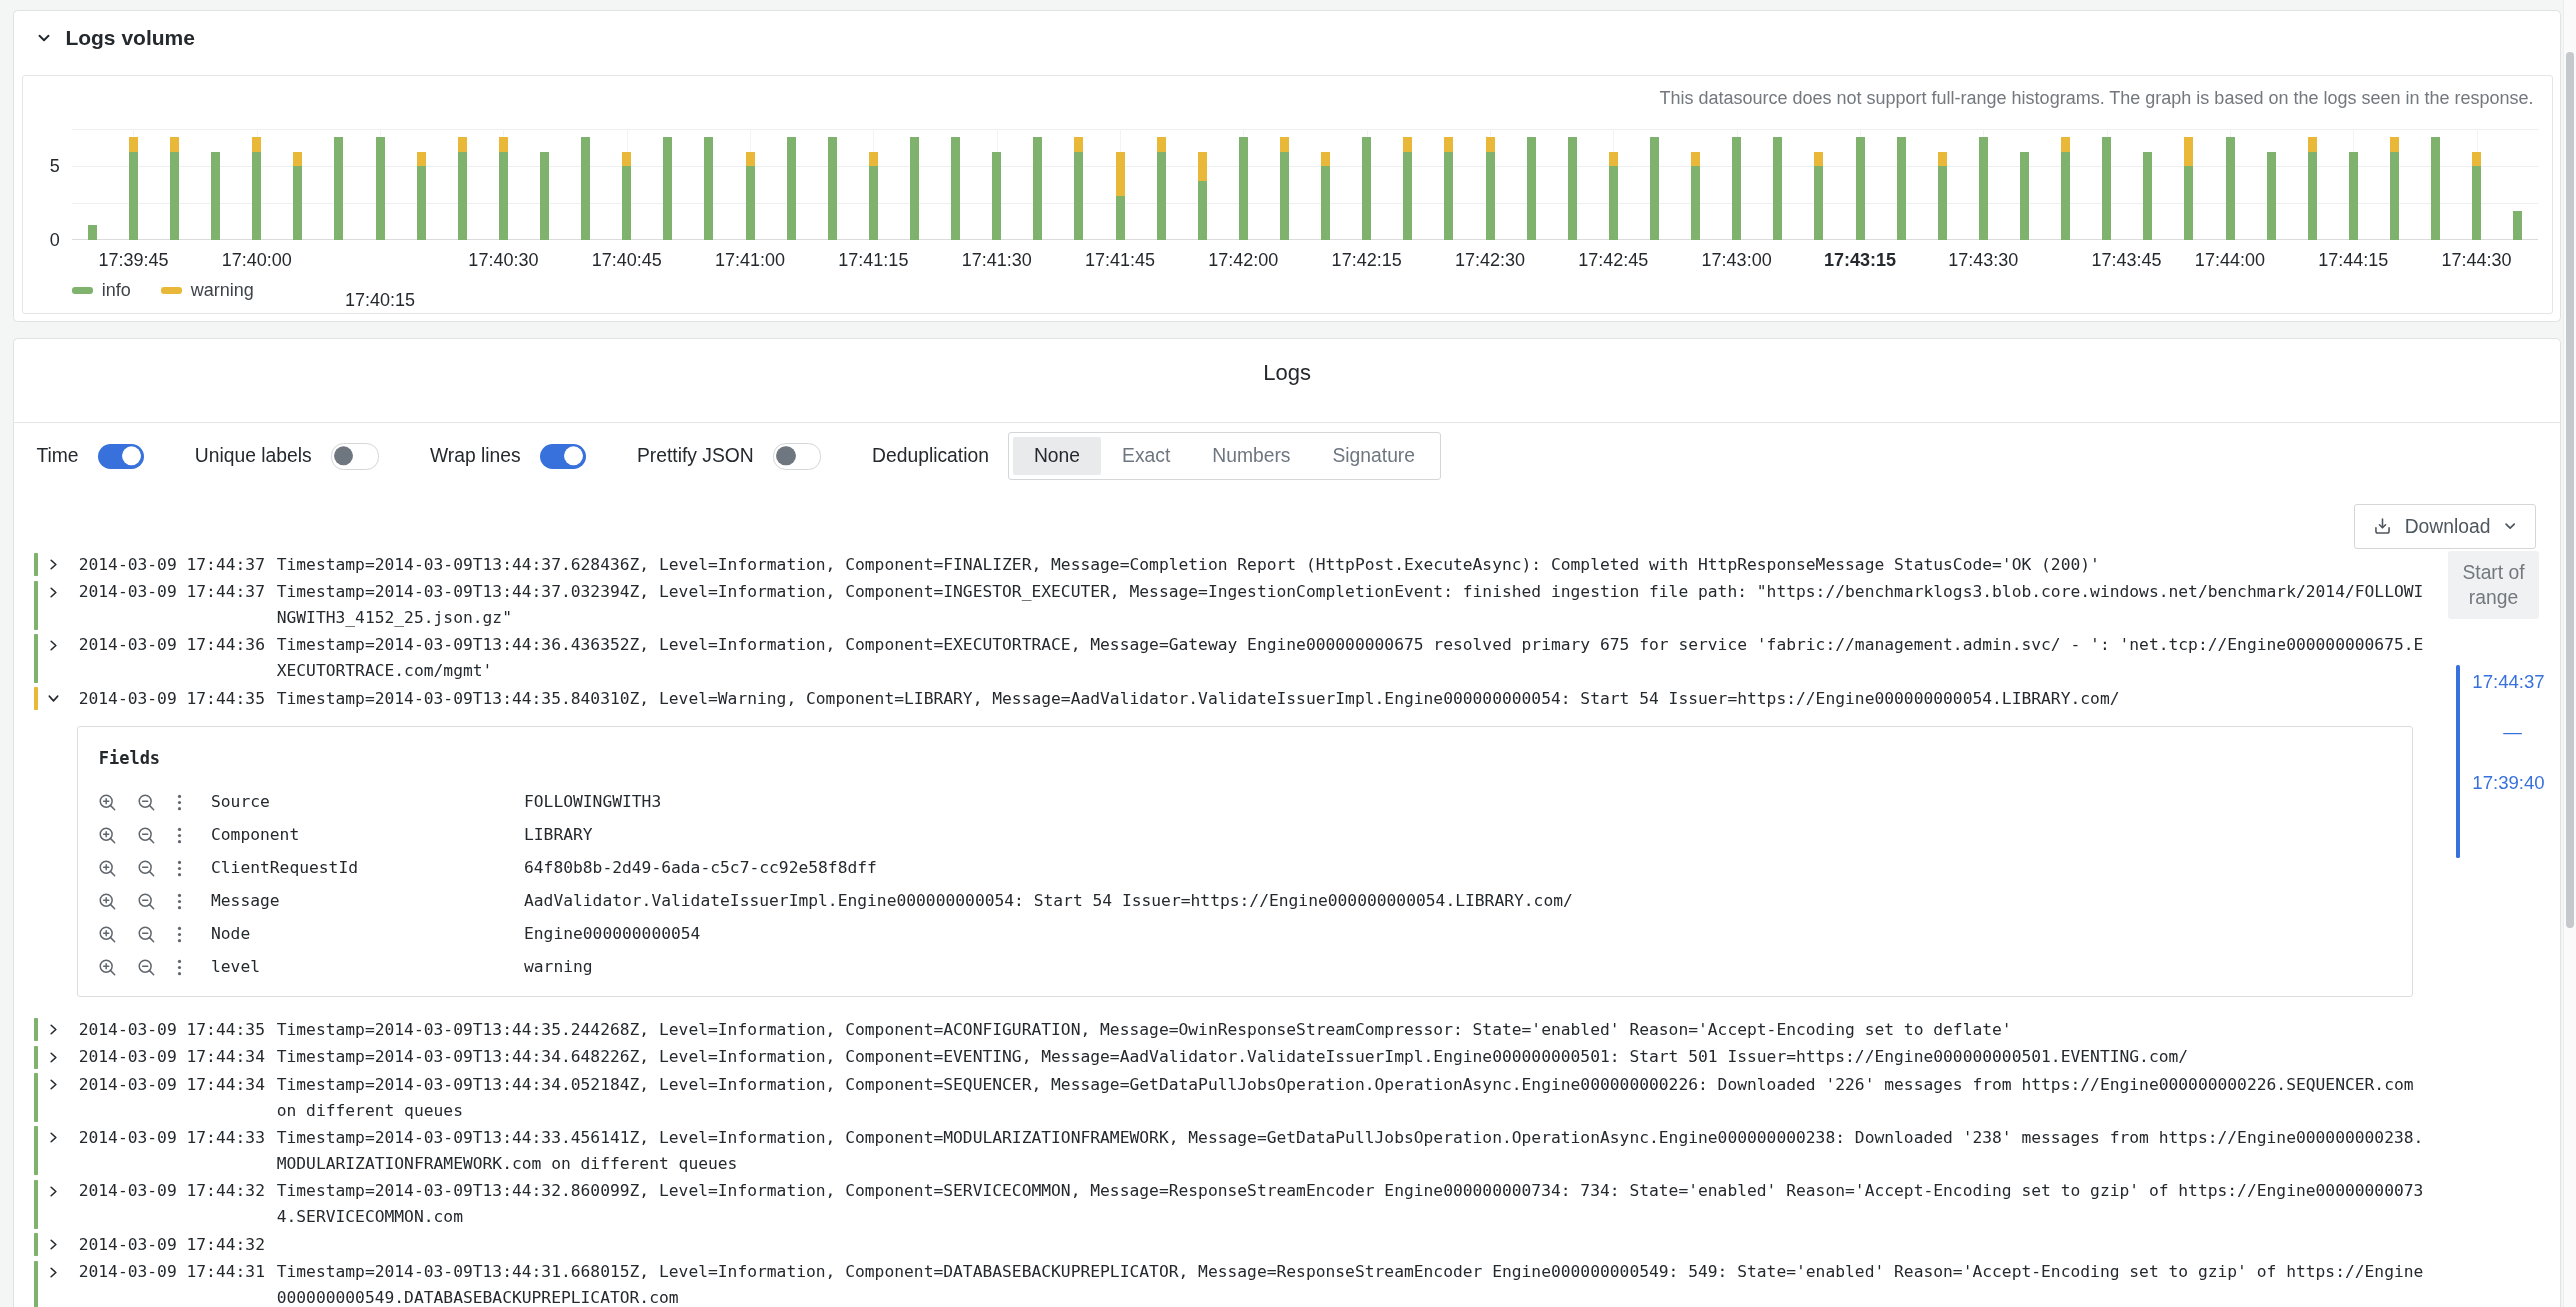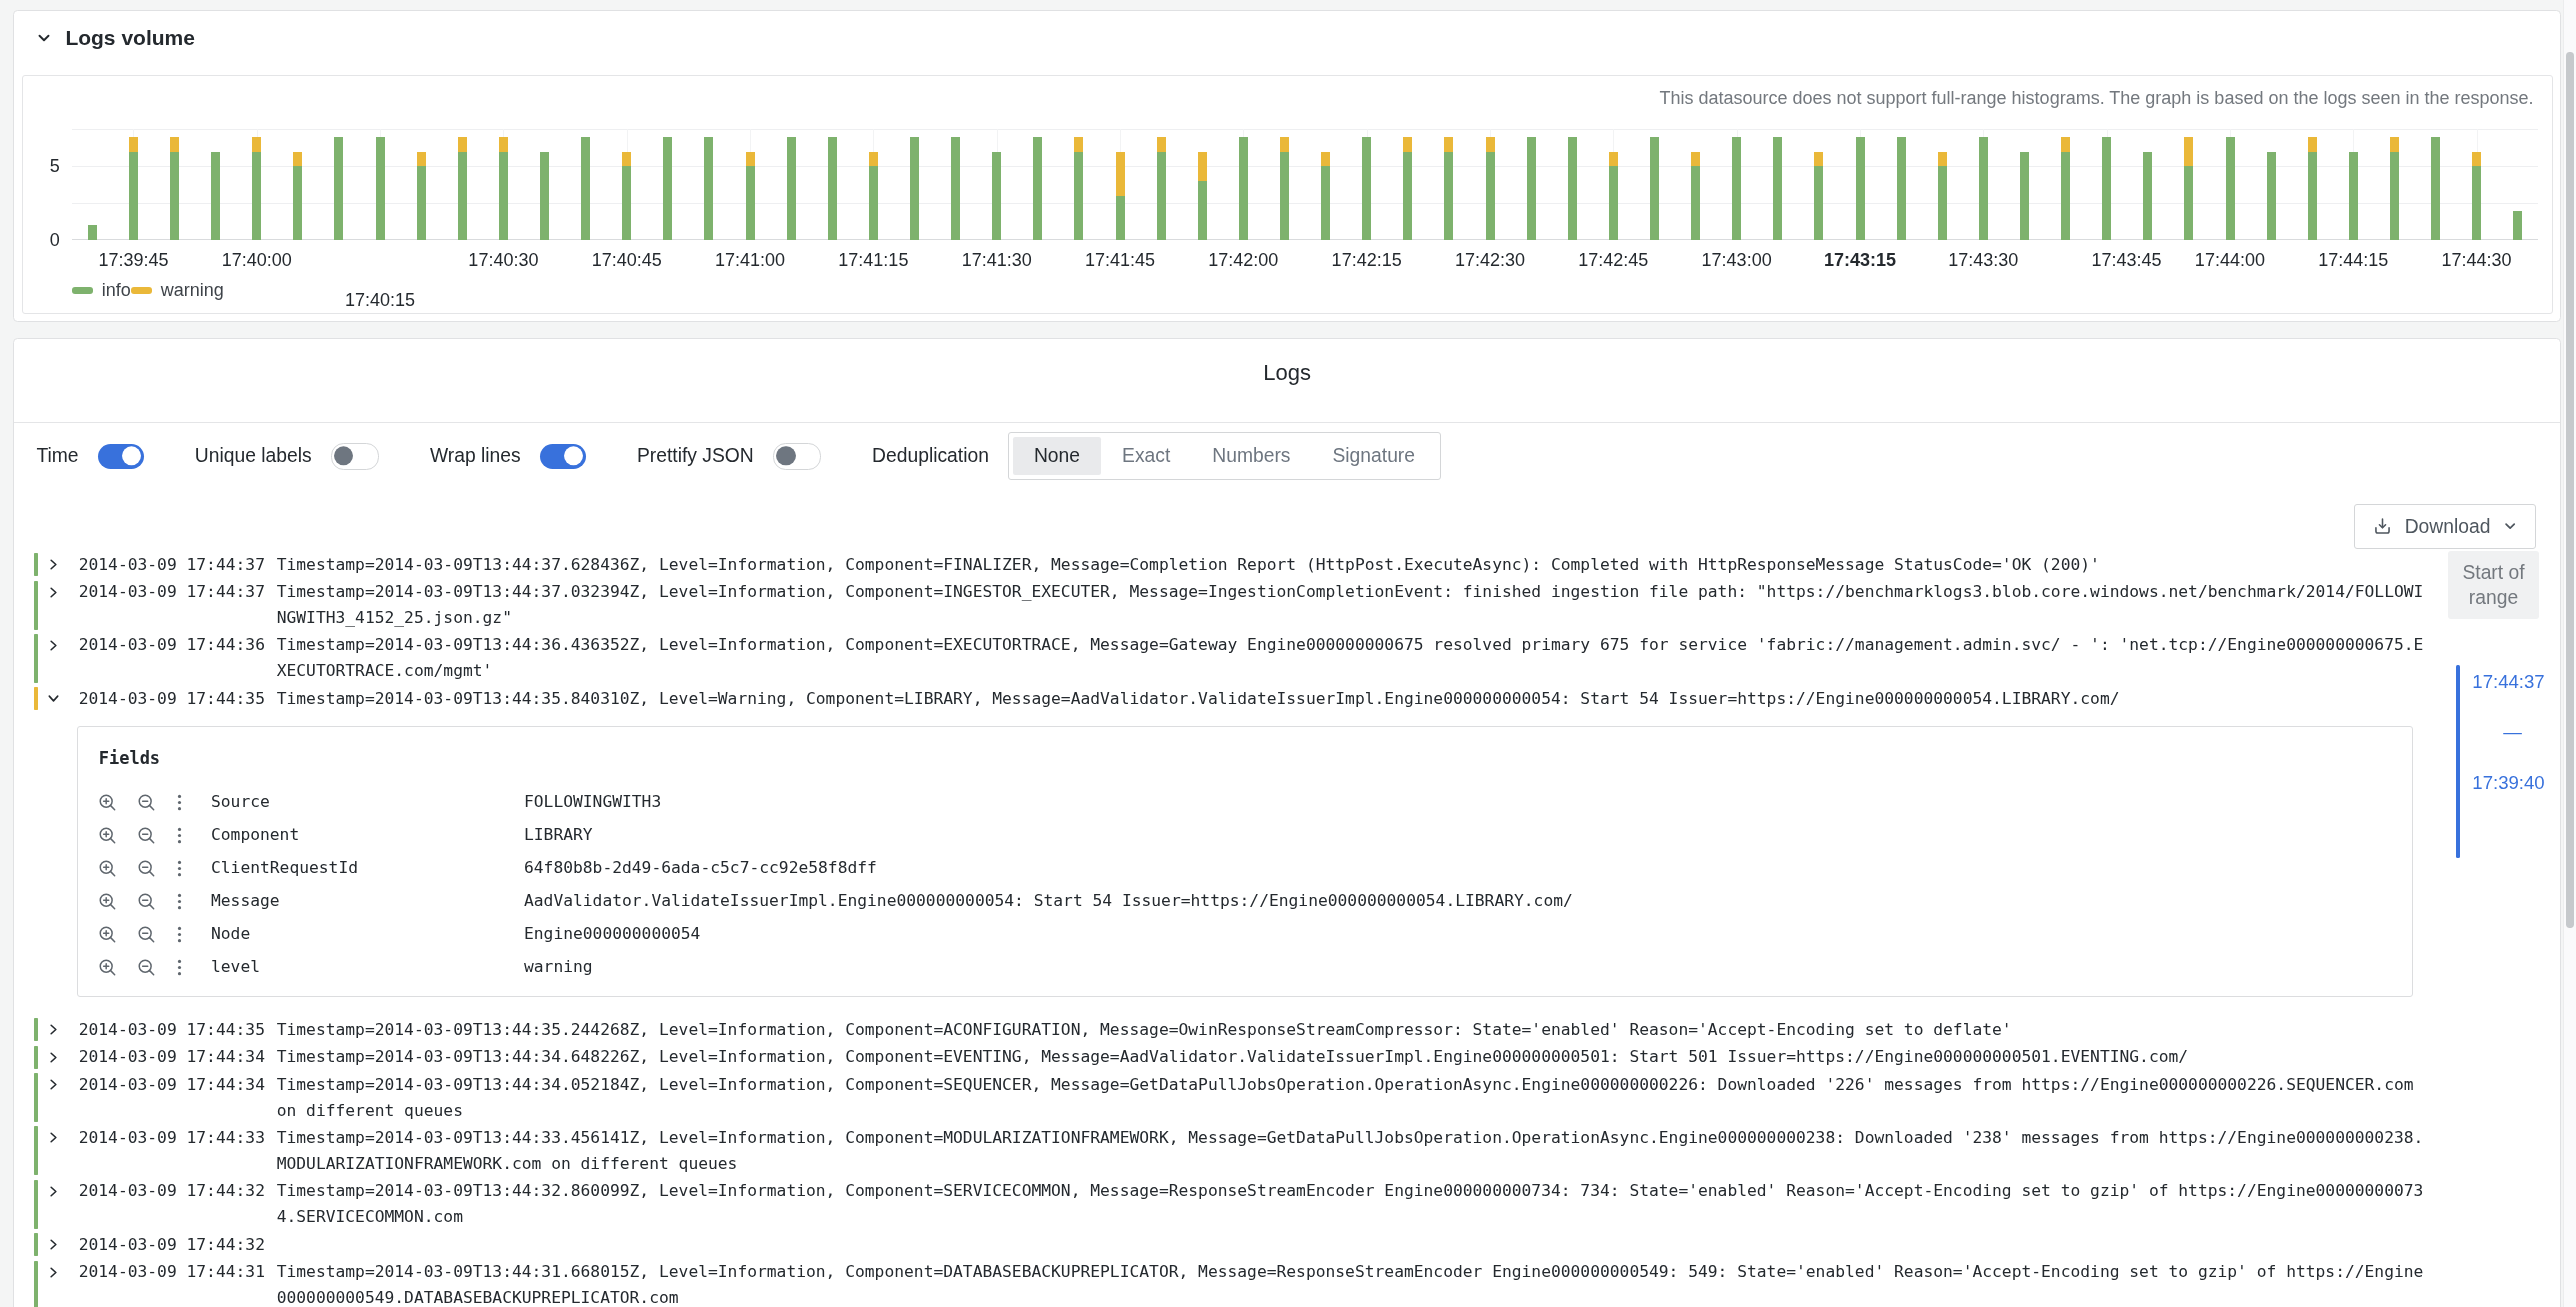--- a/index.html
+++ b/index.html
@@ -20,21 +20,21 @@
   .gridline.axis{background:#D9DBDD;}
   .vline{position:absolute;top:0;bottom:0;width:0.7px;background:#F2F3F4;}
   .bars{position:absolute;left:0;right:0;top:0;bottom:0;display:flex;align-items:flex-end;}
   .bar-slot{flex:1;height:100%;display:flex;justify-content:center;align-items:flex-end;}
   .bar{width:9px;display:flex;flex-direction:column;justify-content:flex-end;height:100%;}
   .seg{width:100%;}
   .y-label{position:absolute;right:calc(100% + 12px);font-size:18px;color:#24292E;
            transform:translateY(-50%);}
   .x-label{position:absolute;top:calc(100% + 10.4px);transform:translateX(-50%);
            font-size:18px;color:#24292E;white-space:nowrap;}
-  .legend{position:absolute;left:49px;bottom:12px;display:flex;align-items:center;
+  .legend{position:absolute;left:49px;bottom:12px;display:flex;gap:30px;align-items:center;
           font-size:18px;color:#3E4349;}
   .legend-item{display:flex;gap:9px;align-items:center;}
   .swatch{width:21px;height:6.7px;border-radius:3px;}
   
   #logs-panel{top:338px;height:1055px;}
   .logs-title{position:absolute;top:21px;left:0;right:0;text-align:center;
               font-size:22px;font-weight:500;}
   .controls{position:absolute;top:83px;left:0;right:0;height:67px;border-top:0.7px solid #E4E5E7;
             display:flex;align-items:center;padding:0 22px 0 22px;box-sizing:border-box;}
   .controls-left{display:flex;align-items:center;gap:51px;flex:1;}

